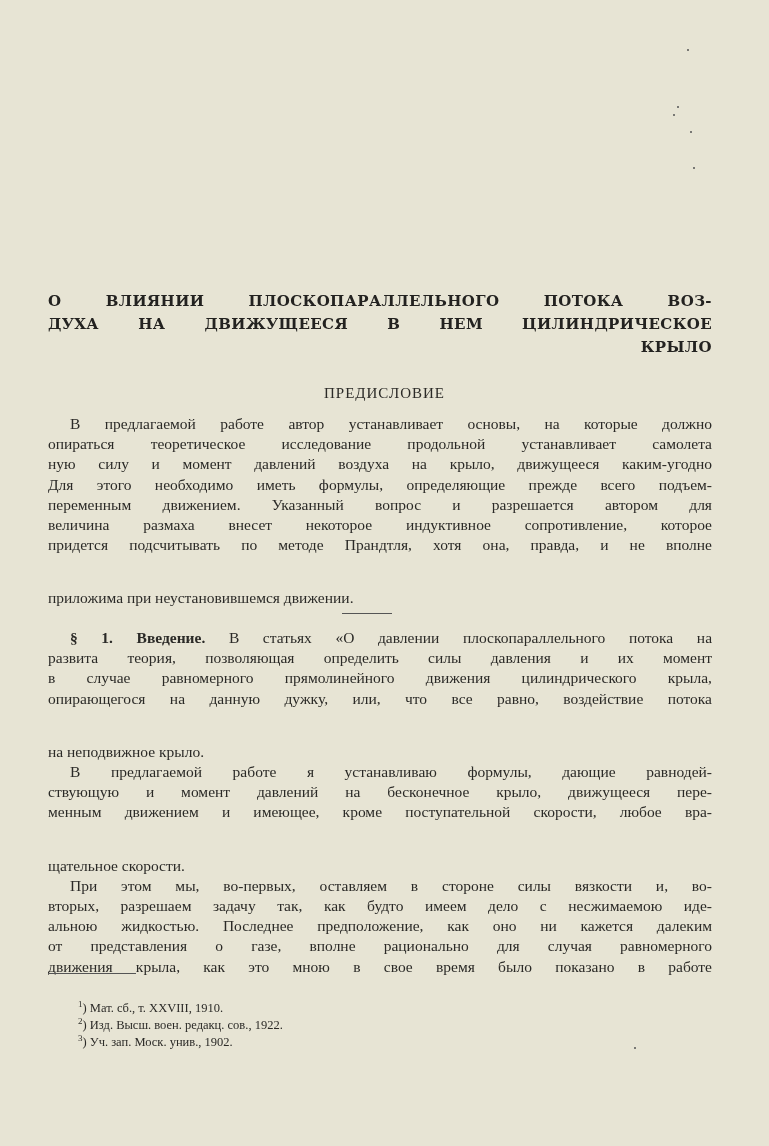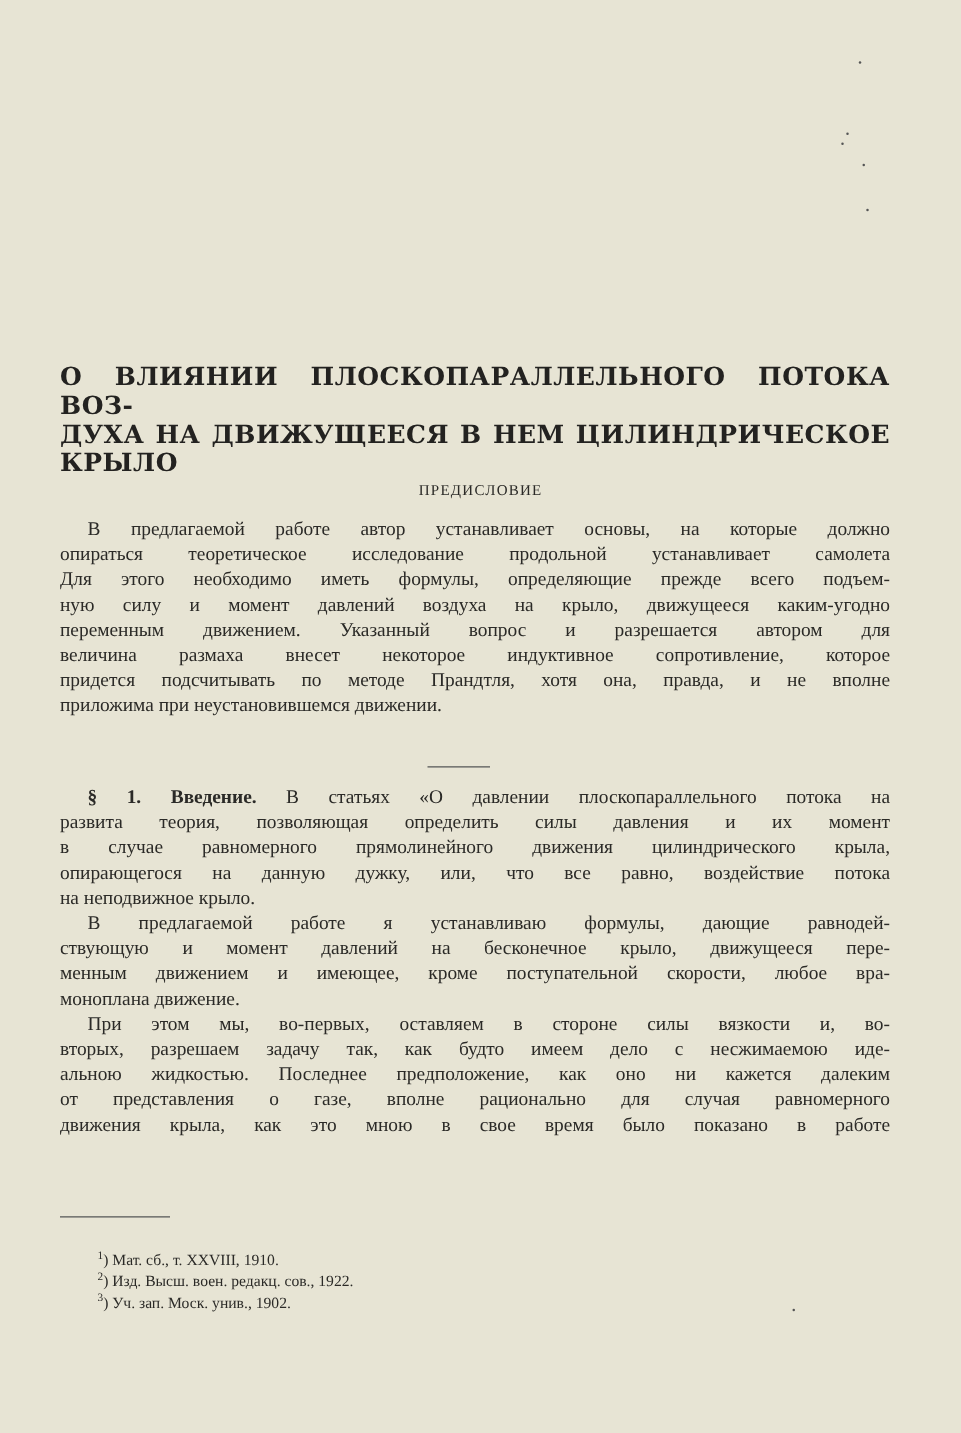--- a/index.html
+++ b/index.html
@@ -7,35 +7,35 @@
     width: 769px; height: 1146px; overflow: hidden;
     background: #e7e4d4;
     font-family: "Liberation Serif", "DejaVu Serif", serif;
     color: #2b2a27;
     position: relative;
   }
   .page { position: absolute; left: 0; top: 0; width: 769px; height: 1146px; }
   .title {
     position: absolute; left: 48px; top: 290px; width: 664px;
     font-family: "DejaVu Serif", serif;
-    font-weight: bold; font-size: 20px; line-height: 23px;
+    font-weight: bold; font-size: 15px; line-height: 23px;
     text-align: justify; letter-spacing: 0.4px; color: #232220;
   }
   .title .l { display: block; text-align: justify; text-align-last: justify; }
-  .title .c { display: block; text-align: left; }
+  .title .c { display: block; text-align: right; }
   .preface-head {
     position: absolute; left: 0; top: 385px; width: 769px; text-align: center;
-    font-size: 12px; letter-spacing: 1px;
+    font-size: 15px; letter-spacing: 1px;
   }
   .para {
     position: absolute; left: 48px; width: 664px;
     font-size: 15.5px; line-height: 20.2px;
   }
   .para .ln { display: block; white-space: nowrap; text-align: justify; text-align-last: justify; }
-  .para .ln.last { text-align-last: left; }
+  .para .ln.last { text-align-last: left; margin-top: 33px; }
   .para .ln.ind { padding-left: 22px; }
   .rule-short {
     position: absolute; left: 342px; top: 613px; width: 50px; height: 1px; background: #555;
   }
   .rule-foot {
     position: absolute; left: 48px; top: 973px; width: 88px; height: 1px; background: #555;
   }
   .foot {
     position: absolute; left: 78px; top: 1000px; font-size: 12.5px; line-height: 17px;
   }
@@ -60,40 +60,40 @@
     <span class="l">О ВЛИЯНИИ ПЛОСКОПАРАЛЛЕЛЬНОГО ПОТОКА ВОЗ-</span>
     <span class="l">ДУХА НА ДВИЖУЩЕЕСЯ В НЕМ ЦИЛИНДРИЧЕСКОЕ</span>
     <span class="c">КРЫЛО</span>
   </div>
 
   <div class="preface-head">ПРЕДИСЛОВИЕ</div>
 
   <div class="para" style="top:414px">
     <span class="ln ind">В предлагаемой работе автор устанавливает основы, на которые должно</span>
     <span class="ln">опираться теоретическое исследование продольной устанавливает самолета</span>
+    <span class="ln">ную силу и момент давлений воздуха на крыло, движущееся каким-угодно</span>
     <span class="ln">Для этого необходимо иметь формулы, определяющие прежде всего подъем-</span>
-    <span class="ln">ную силу и момент давлений воздуха на крыло, движущееся каким-угодно</span>
     <span class="ln">переменным движением. Указанный вопрос и разрешается автором для</span>
     <span class="ln">величина размаха внесет некоторое индуктивное сопротивление, которое</span>
     <span class="ln">придется подсчитывать по методе Прандтля, хотя она, правда, и не вполне</span>
     <span class="ln last">приложима при неустановившемся движении.</span>
   </div>
 
   <div class="rule-short"></div>
 
   <div class="para" style="top:628px">
     <span class="ln ind"><span class="b">§ 1.</span> <span class="b">Введение.</span> <span>В статьях «О давлении плоскопараллельного потока на</span></span>
     <span class="ln">развита теория, позволяющая определить силы давления и их момент</span>
     <span class="ln">в случае равномерного прямолинейного движения цилиндрического крыла,</span>
     <span class="ln">опирающегося на данную дужку, или, что все равно, воздействие потока</span>
     <span class="ln last">на неподвижное крыло.</span>
     <span class="ln ind">В предлагаемой работе я устанавливаю формулы, дающие равнодей-</span>
     <span class="ln">ствующую и момент давлений на бесконечное крыло, движущееся пере-</span>
     <span class="ln">менным движением и имеющее, кроме поступательной скорости, любое вра-</span>
-    <span class="ln last">моноплана движение.</span>
+    <span class="ln last">щательное скорости.</span>
     <span class="ln ind">При этом мы, во-первых, оставляем в стороне силы вязкости и, во-</span>
     <span class="ln">вторых, разрешаем задачу так, как будто имеем дело с несжимаемою иде-</span>
     <span class="ln">альною жидкостью. Последнее предположение, как оно ни кажется далеким</span>
     <span class="ln">от представления о газе, вполне рационально для случая равномерного</span>
     <span class="ln">движения крыла, как это мною в свое время было показано в работе</span>
   </div>
 
   <div class="rule-foot"></div>
 
   <div class="foot">

